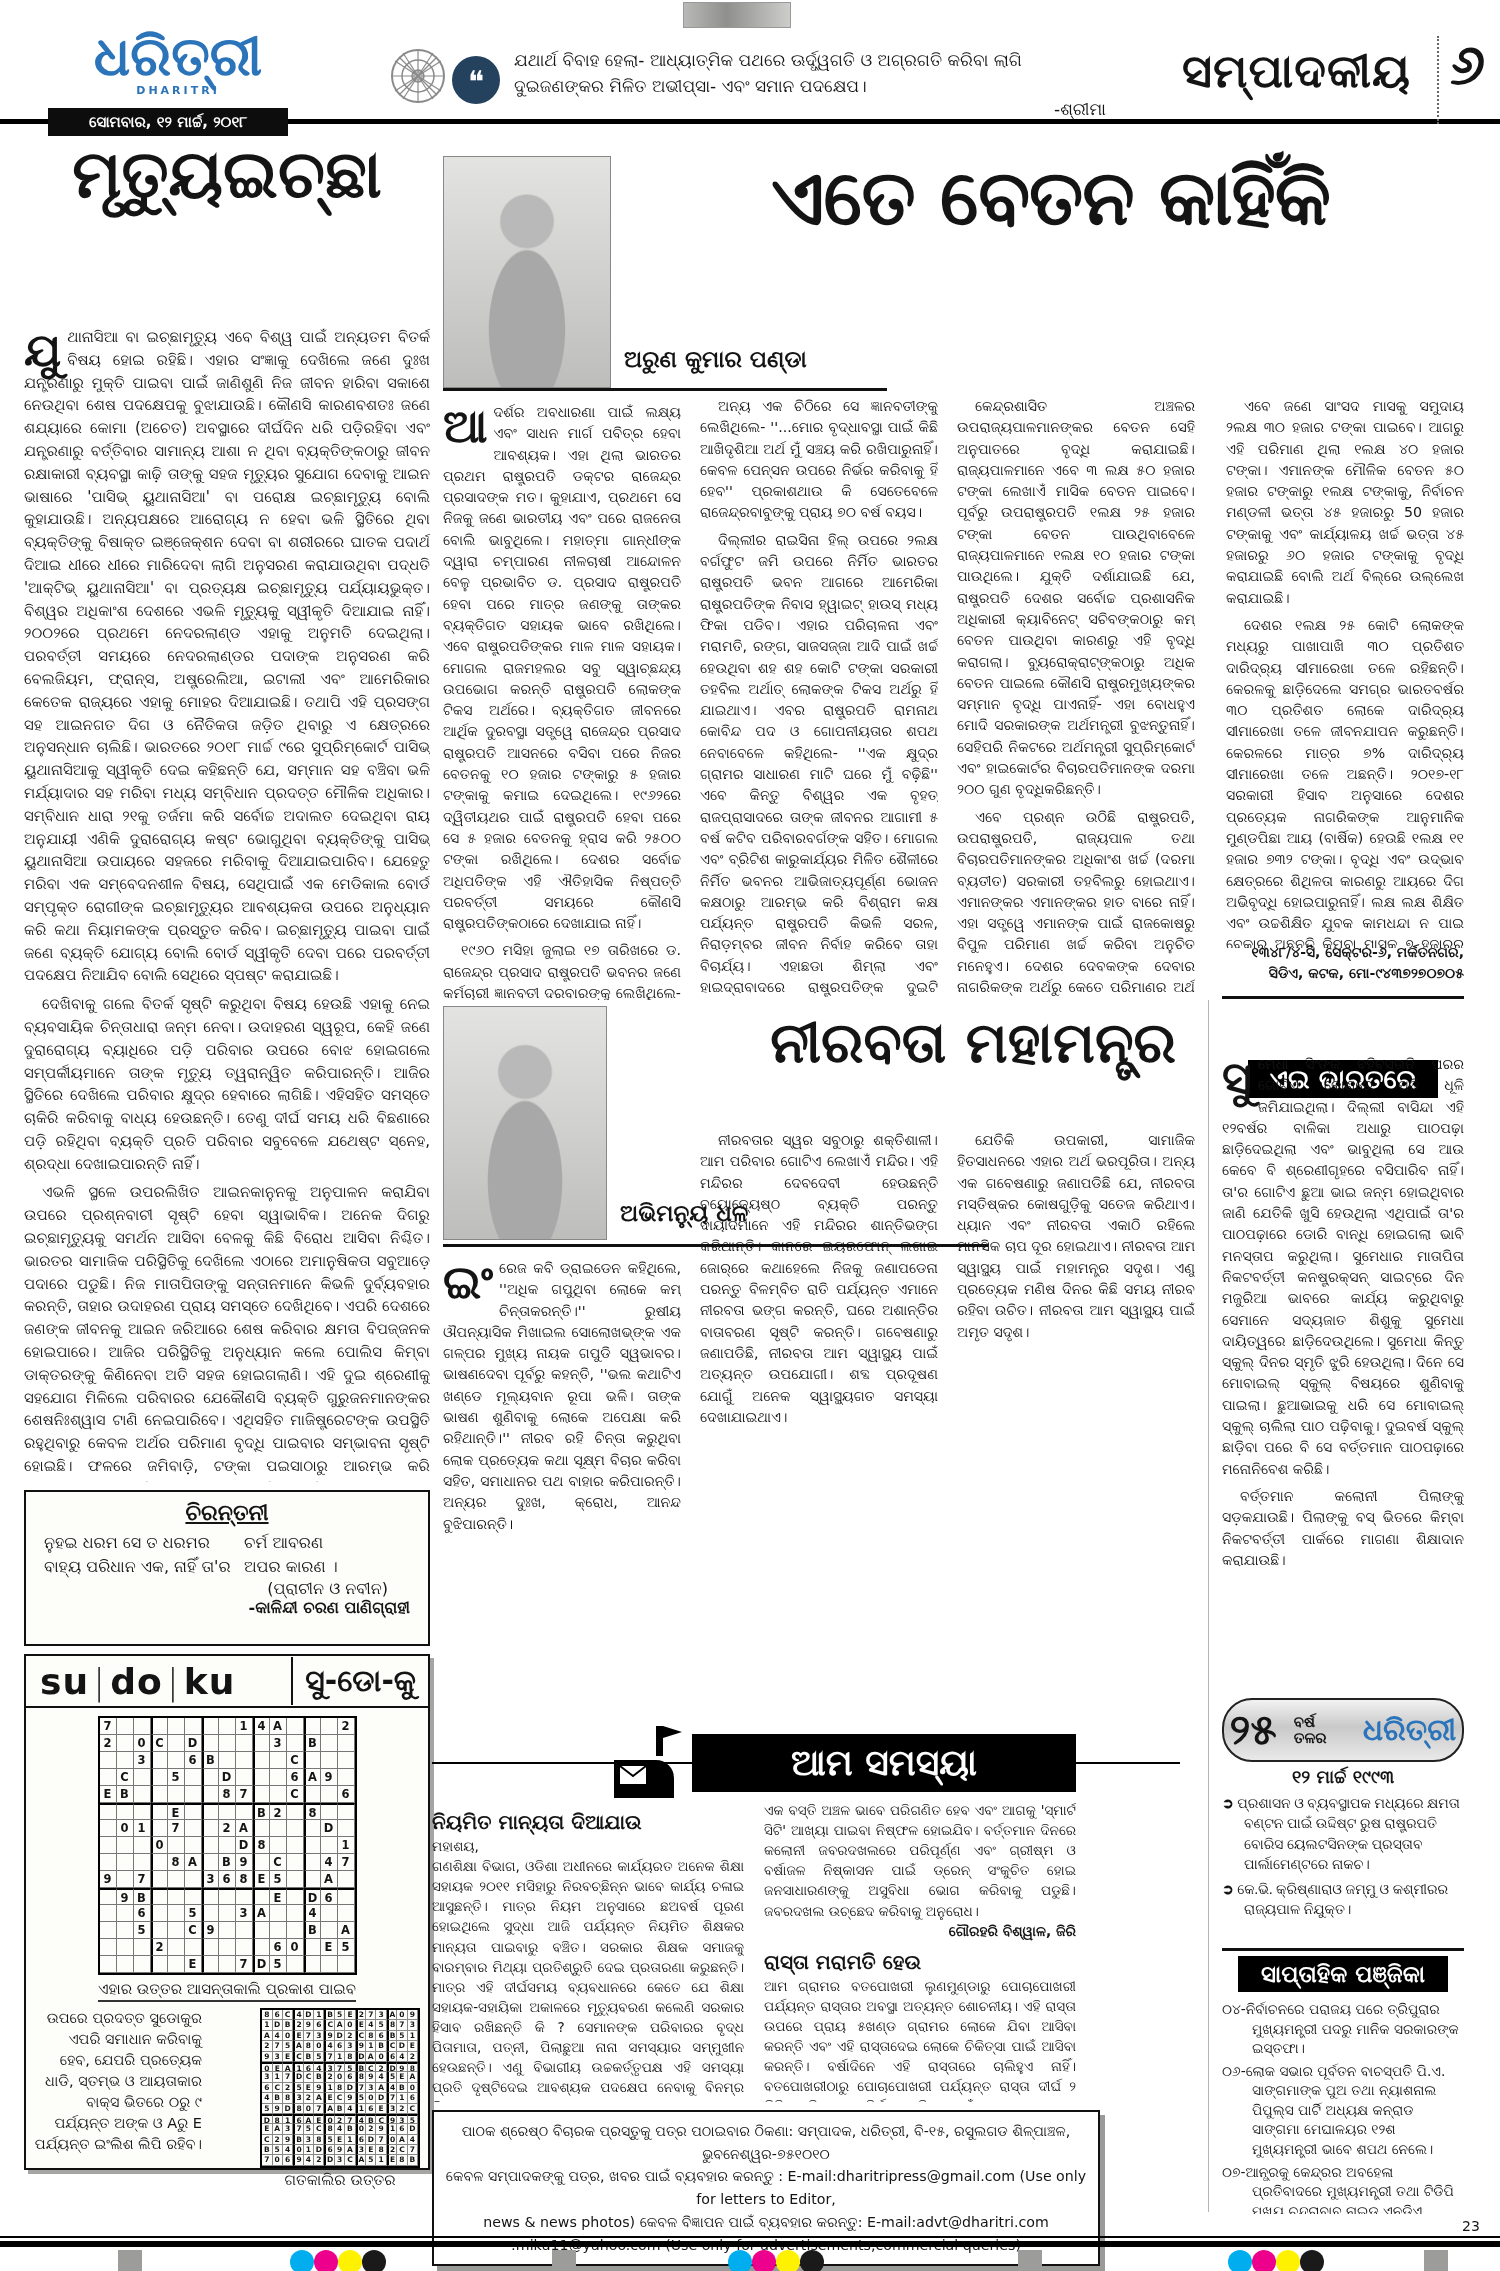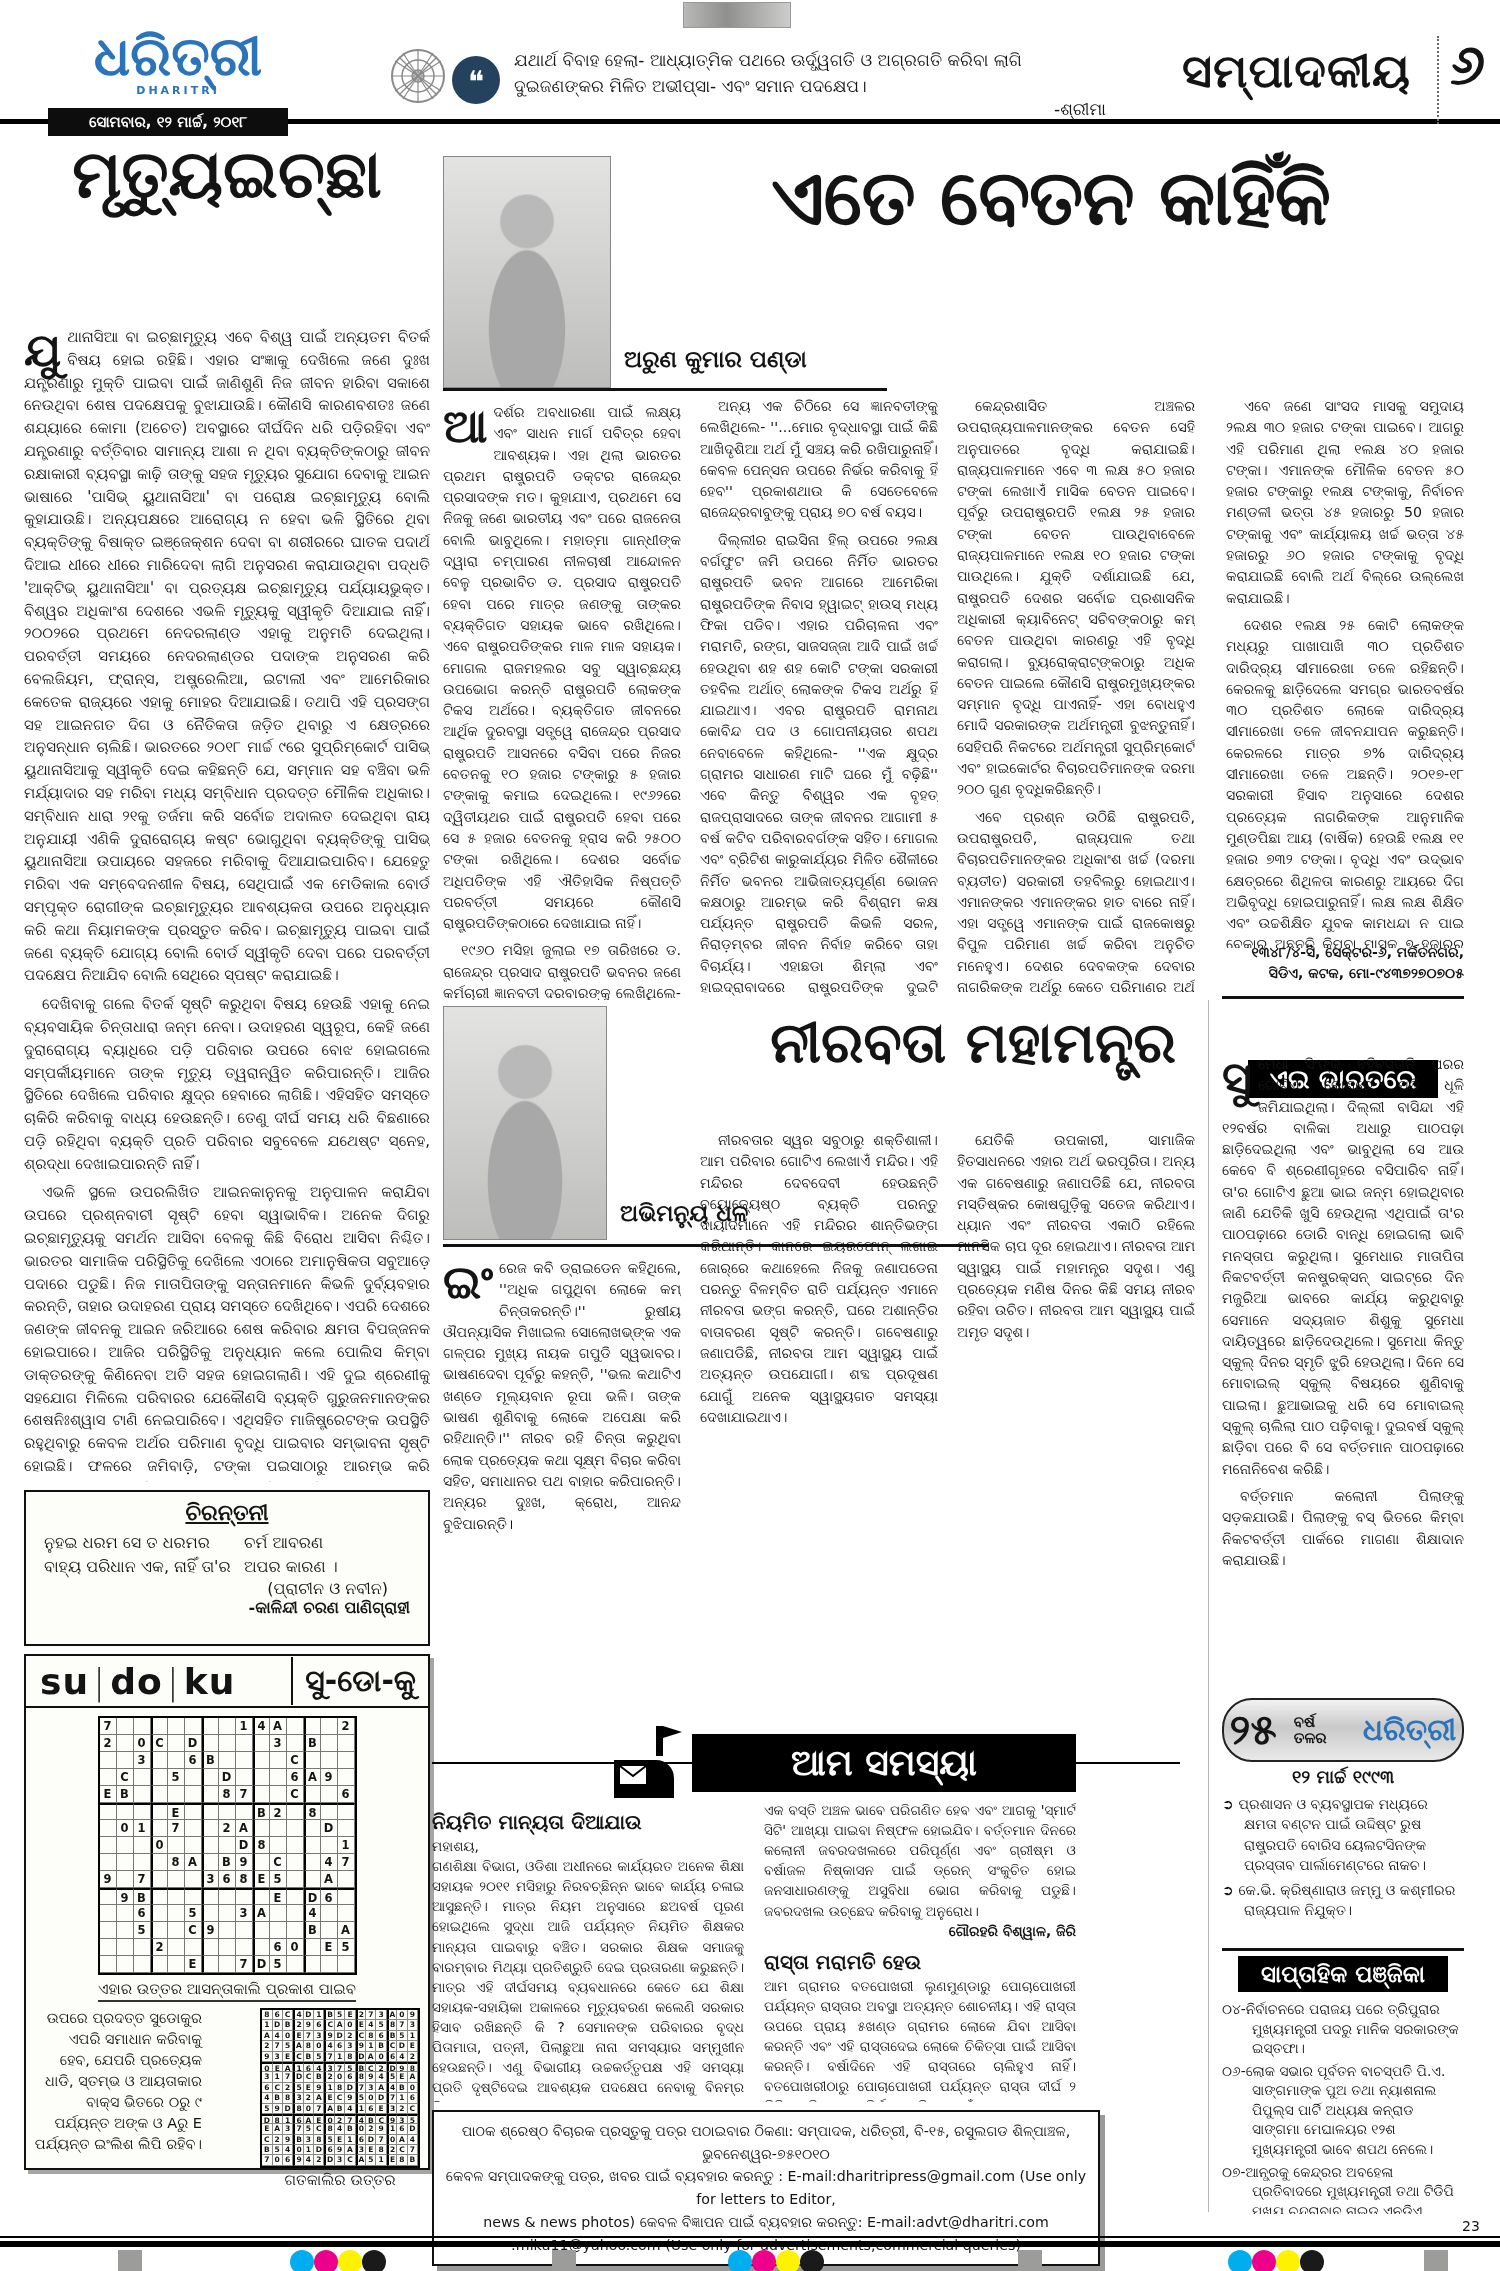--- a/index.html
+++ b/index.html
@@ -66,21 +66,21 @@
   .blkhead{background:#000;color:#fff;font-weight:900;text-align:center;}
   .eb-head{font-size:26px;line-height:38px;width:190px;margin:0 auto;}
   .pj-head{font-size:23px;line-height:36px;width:210px;margin:0 auto;}
   .eb-body{font-size:14.2px;line-height:1.5;}
   .y25-capsule{height:60px;border:2px solid #222;border-radius:30px;
       background:linear-gradient(180deg,#f2f2f2,#c9c9c9 45%,#e9e9e9);display:flex;align-items:center;justify-content:center;gap:17px;}
   .y25-num{font-size:42px;font-weight:900;line-height:1;}
   .y25-lbl{font-size:15px;font-weight:bold;line-height:1.1;width:52px;}
   .y25-brand{font-size:30px;font-weight:900;color:#2b74ba;}
   .y25-date{font-size:18px;font-weight:bold;text-align:center;}
-  .y25-item{font-size:14px;line-height:1.45;padding-left:22px;text-indent:-22px;margin-bottom:5px;}
+  .y25-item{font-size:14px;line-height:1.45;padding-left:22px;text-indent:-22px;margin-bottom:5px;font-family:Liberation Serif, serif;}
   .y25-item:before{content:"➲ ";font-weight:bold;}
   .pj-item{font-size:13.8px;line-height:1.42;padding-left:30px;text-indent:-30px;margin-bottom:3px;}
   
   .banner-box{background:#000;color:#fff;font-size:36px;font-weight:900;text-align:center;line-height:58px;}
   .let-head{font-size:20px;font-weight:bold;margin:10px 0 2px;}
   .let-body{font-size:13.6px;line-height:1.48;}
   .let-sig{font-size:13.8px;font-weight:bold;text-align:right;margin:2px 0 4px;}
   .contact{border:2px solid #111;box-shadow:5px 5px 0 #9a9a98;font-size:14.2px;line-height:1.6;text-align:center;padding:8px 10px;}
   .foot23{font-size:14px;}
   .sq{width:24px;height:24px;background:#9c9c9a;}

